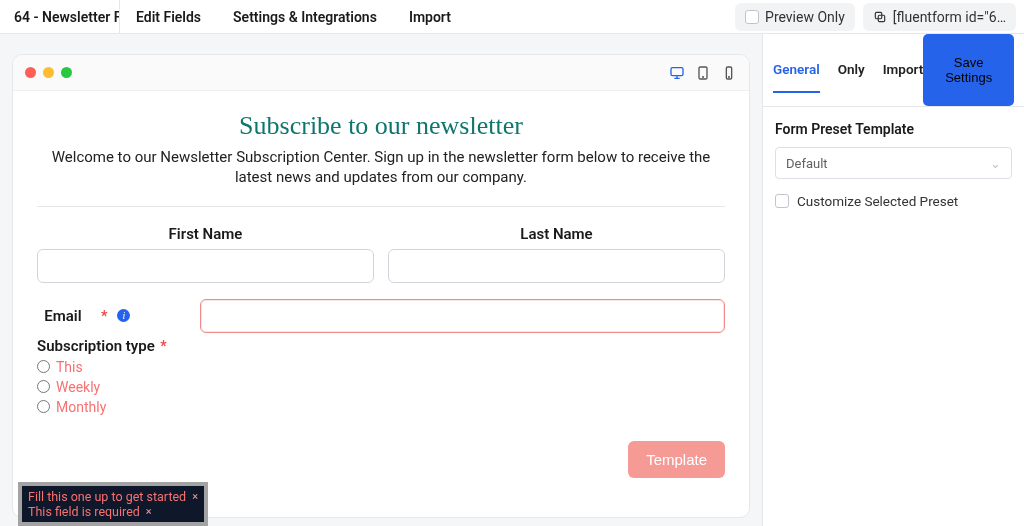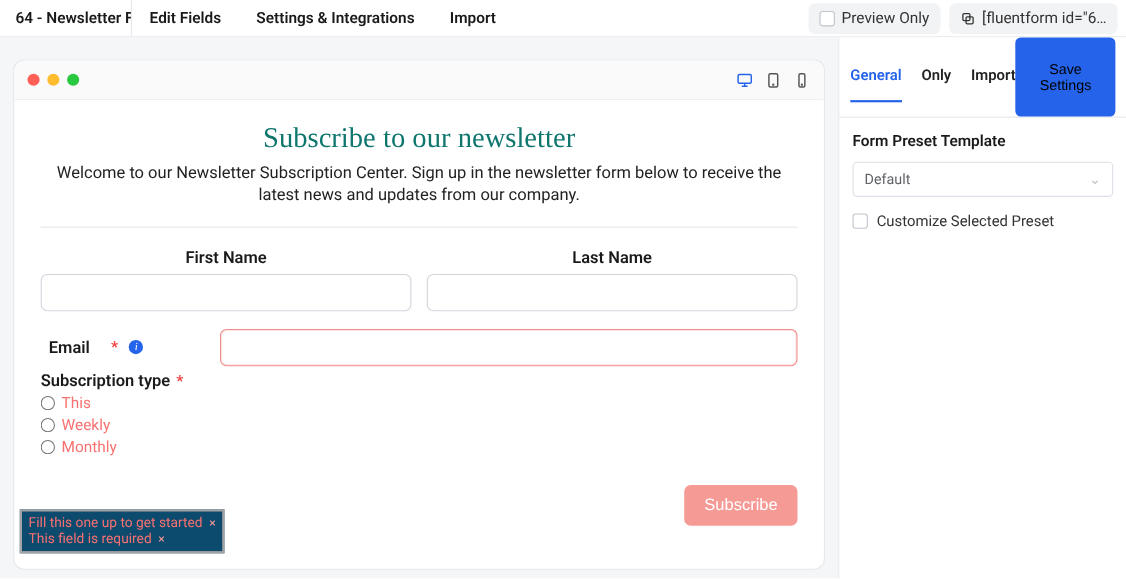--- a/index.html
+++ b/index.html
@@ -145,23 +145,23 @@
   .radio-line { display:flex; align-items:center; gap:6px; margin:4px 0; }
   .radio-line label { color:#f87171; cursor:pointer; }
   .radio-line input { accent-color:#666; }
   .submit-btn {
     background:#f69a95; color:#fff; border:none; padding:10px 18px; border-radius:6px; font-size:15px; font-weight:500; cursor:pointer;
   }
 
   .error-box {
     position:absolute;
     left: 18px;
-    bottom: 23px;
-    border: 2px solid #a3a3a3;
-    background:#0c4a6e;
+    bottom: 0;
+    border: 4px solid #a3a3a3;
+    background:#0f172a;
     padding: 3px 6px;
     font-size:12.5px;
     color:#f87171;
   }
   .error-box .line { display:flex; align-items:center; gap:6px; }
   .error-box .x { font-size:11px; cursor:pointer; color:#f99; }
 
   
   .side-top { display:flex; align-items:center; border-bottom:1px solid #e5e7eb; padding:0 10px; }
   .side-tabs { display:flex; gap:18px; }
@@ -263,21 +263,21 @@
               <label>Weekly</label>
             </div>
             <div class="radio-line">
               <input type="radio" name="sub" style="">
               <label>Monthly</label>
             </div>
           </div>
         </div>
 
         <div style="display:flex; justify-content:flex-end; margin-top:26px;">
-          <button class="submit-btn">Subscribe</button>
+          <button class="submit-btn">Template</button>
         </div>
       </div>
     </div>
 
     <div class="error-box">
       <div class="line">
         <span>Fill this one up to get started</span>
         <span class="x">×</span>
       </div>
       <div class="line">

